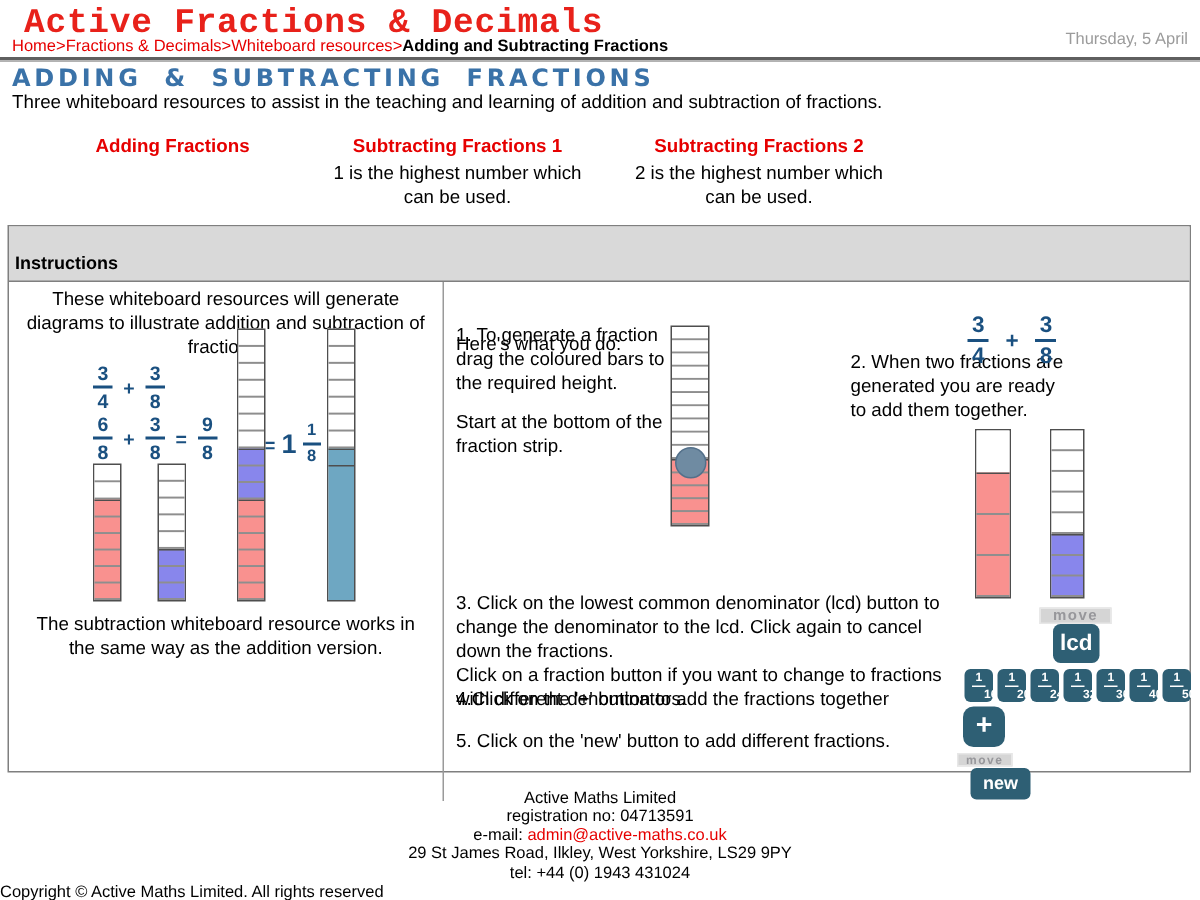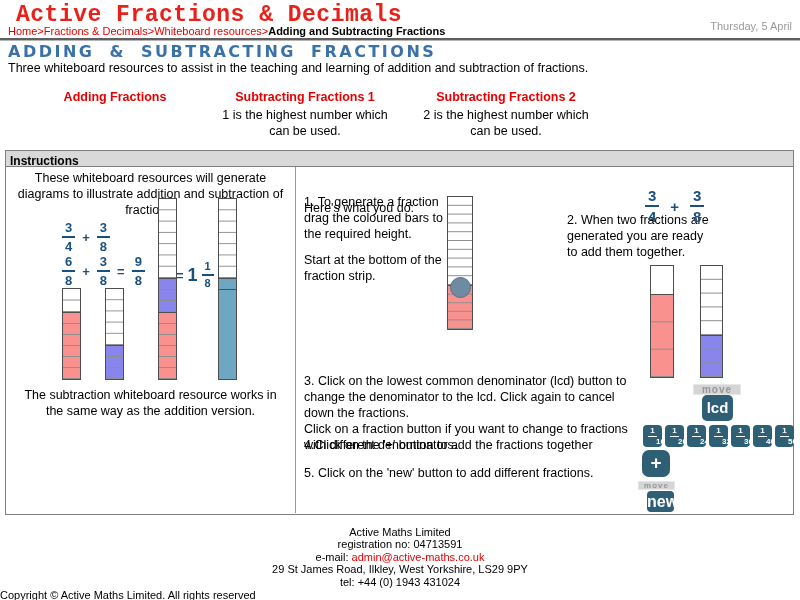--- a/index.html
+++ b/index.html
@@ -21,21 +21,21 @@
   .introtext{left:8px;top:61px;font-size:12.5px;}
 
   
   .res-col{text-align:center;font-size:12.5px;}
   .res-link{color:#e60000;font-weight:bold;cursor:pointer;display:inline-block;}
   .res-note{margin-top:3px;line-height:1.3;}
 
   
   .itable{left:5px;top:150px;width:789px;height:365px;border:1px solid #7f7f7f;box-sizing:border-box;background:#fff;}
   .ihead{height:16px;background:#d9d9d9;border-bottom:1px solid #7f7f7f;font-size:12px;
-         font-weight:bold;padding:4px 4px;box-sizing:border-box;line-height:13px;}
+         font-weight:bold;padding:18px 4px;box-sizing:border-box;line-height:13px;}
   .ibody{position:relative;display:flex;height:346px;}
   .lpanel{width:290px;border-right:1px solid #9a9a9a;position:relative;box-sizing:border-box;}
   .rpanel{flex:1;position:relative;}
   .ptext{font-size:12.5px;line-height:1.27;}
   .centered{left:0;right:0;text-align:center;}
 
   
   .bar{position:absolute;border:1px solid #4e4e4e;background:#fff;display:flex;flex-direction:column;box-sizing:border-box;}
   .bar-seg{width:100%;box-sizing:border-box;}
   .bar-seg + .bar-seg{border-top:1px solid #4e4e4e;}
@@ -47,21 +47,21 @@
   .frac .fd{padding:2px 3px 0;}
   .result-row{display:flex;align-items:center;gap:4px;color:#1a5080;font-weight:bold;font-size:13px;}
   .whole{font-size:18px;}
   .frac-sm{font-size:11px;}
   .sumrow{font-size:15px;gap:11px;}
 
   
   .tealbtn{background:#2e5f74;color:#fff;font-weight:bold;text-align:center;cursor:pointer;box-sizing:border-box;}
   .lcdbtn{left:406px;top:228px;width:31px;height:26px;border-radius:5px;font-size:15px;line-height:26px;}
   .plusbtn{left:346px;top:283px;width:28px;height:27px;border-radius:7px;font-size:19px;line-height:26px;}
-  .newbtn{left:351px;top:324px;width:27px;height:21px;border-radius:4px;font-size:16px;line-height:21px;}
+  .newbtn{left:351px;top:324px;width:40px;height:21px;border-radius:4px;font-size:12px;line-height:21px;}
   .movebtn{background:#d5d5d5;color:#97979b;font-weight:bold;text-align:center;letter-spacing:1px;
            border:1px solid #e7e7e7;box-sizing:border-box;cursor:pointer;}
   .move1{left:397px;top:217px;width:48px;height:11px;font-size:10px;line-height:9px;}
   .move2{left:342px;top:314px;width:37px;height:9px;font-size:8px;line-height:7px;}
   .fbtnrow{left:347px;top:258px;display:flex;gap:3px;}
   .fbtn{width:19px;height:22px;background:#2e5f74;border-radius:4px;color:#fff;display:flex;
         flex-direction:column;align-items:center;justify-content:center;font-size:8px;font-weight:bold;
         line-height:1;cursor:pointer;}
   .fbtn .fn2{border-bottom:1px solid #fff;padding:0 2px 1px;}
   .fbtn .fd2{padding-top:1px;margin-left:16px;}

